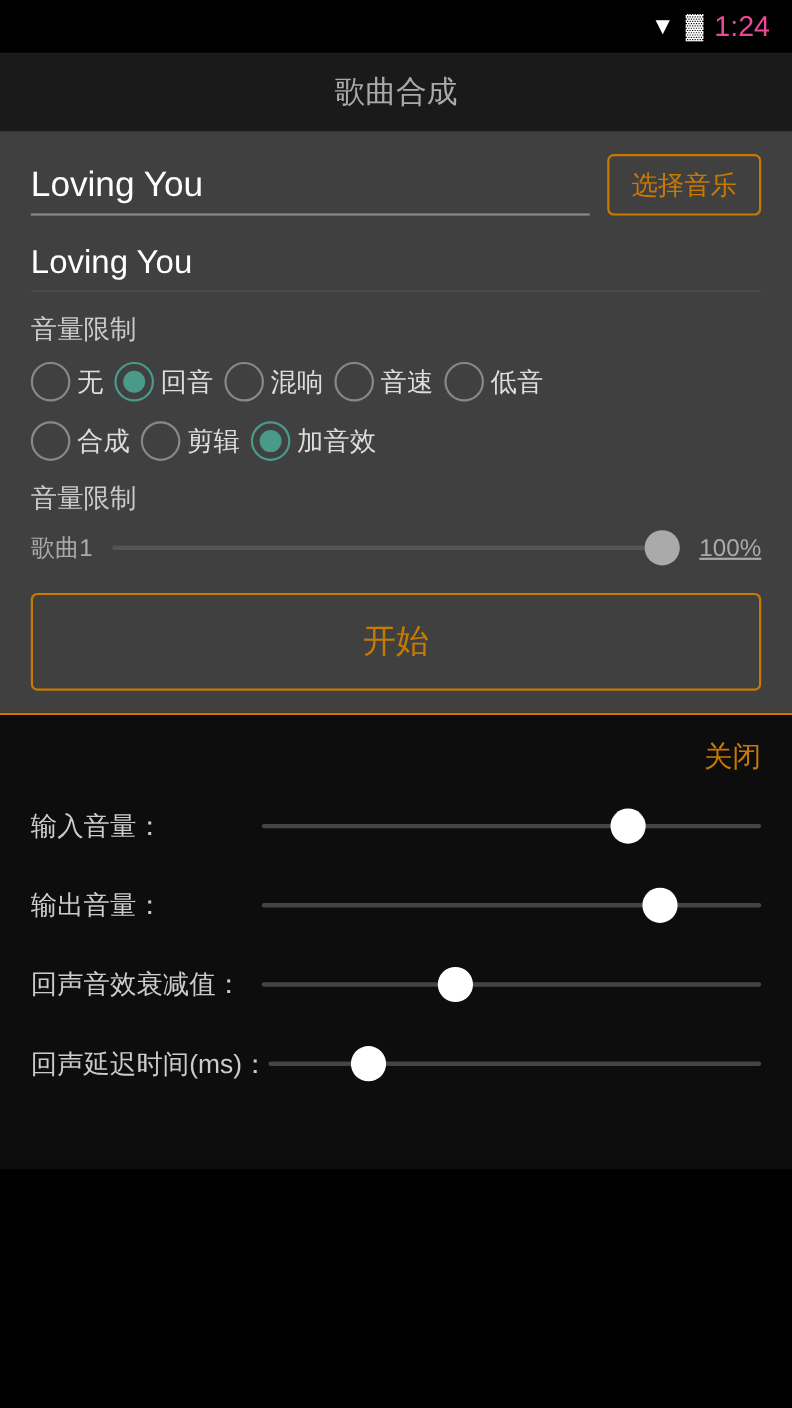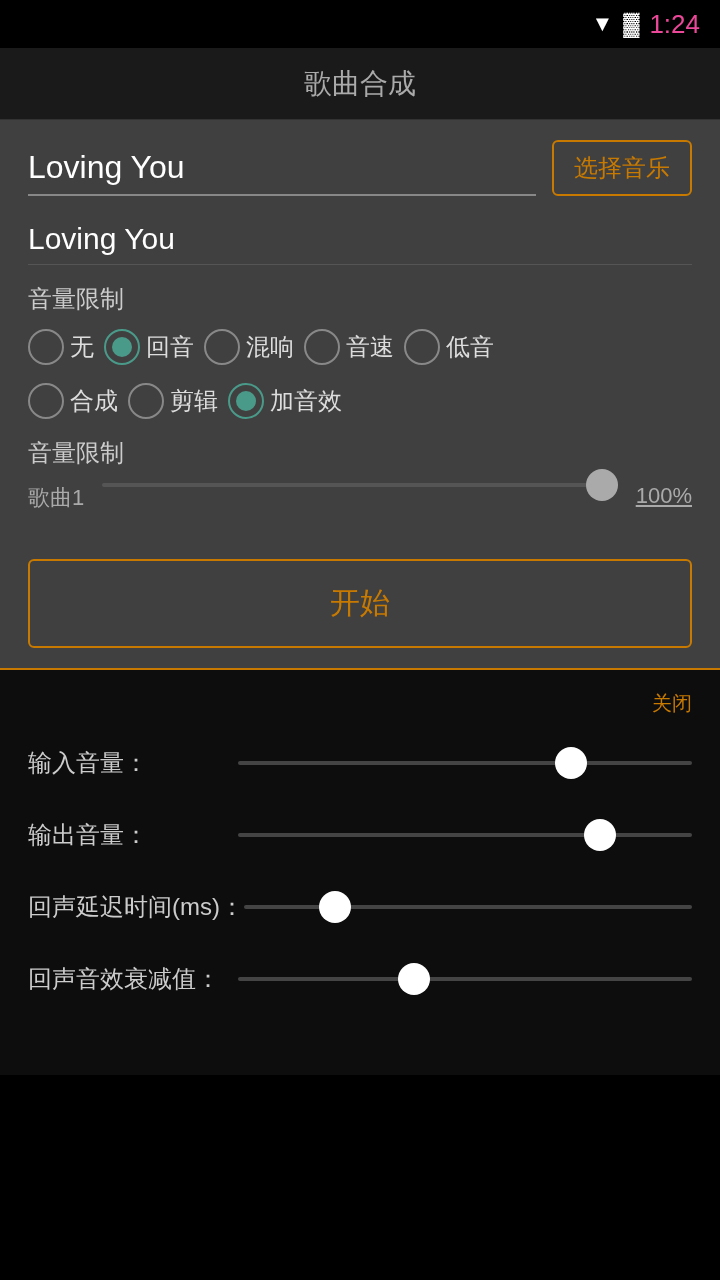--- a/index.html
+++ b/index.html
@@ -139,20 +139,21 @@
       font-size: 24px;
       color: #ddd;
     }
 
     
     .volume-section {
       margin-bottom: 20px;
     }
     .slider-row {
       display: flex;
+      align-items: center;
       gap: 14px;
       margin-top: 8px;
     }
     .slider-label {
       font-size: 22px;
       color: #aaa;
       min-width: 60px;
     }
     .slider-value {
       font-size: 22px;
@@ -165,38 +166,38 @@
     
     .start-btn {
       width: 100%;
       background: transparent;
       border: 2px solid #c87a00;
       color: #c87a00;
       font-size: 30px;
       padding: 22px;
       border-radius: 6px;
       cursor: pointer;
-      margin-top: 26px;
+      margin-top: 6px;
       margin-bottom: 0;
     }
 
     
     .effects-panel {
       background: #0d0d0d;
       border-top: 2px solid #c87a00;
       padding: 20px 28px 40px 28px;
     }
     .close-row {
       display: flex;
       justify-content: flex-end;
       margin-bottom: 30px;
     }
     .close-btn {
       color: #c87a00;
-      font-size: 20px;
+      font-size: 26px;
       background: transparent;
       border: none;
       cursor: pointer;
     }
     .effect-slider-row {
       display: flex;
       align-items: center;
       margin-bottom: 40px;
     }
     .effect-slider-label {
@@ -321,21 +322,21 @@
     <span class="effect-slider-label">输入音量：</span>
     <input type="range" min="0" max="100" value="75" style="flex: 1 1 0%; accent-color: rgb(255, 255, 255); background: rgb(68, 68, 68);">
   </div>
 
   <div class="effect-slider-row effect-slider">
     <span class="effect-slider-label">输出音量：</span>
     <input type="range" min="0" max="100" value="82" style="flex: 1 1 0%; accent-color: rgb(255, 255, 255); background: rgb(68, 68, 68);">
   </div>
 
   <div class="effect-slider-row effect-slider">
+    <span class="effect-slider-label">回声音效衰减值：</span>
+    <input type="range" min="0" max="100" value="38" style="flex: 1 1 0%; accent-color: rgb(255, 255, 255); background: rgb(68, 68, 68);">
+  </div>
+
+  <div class="effect-slider-row effect-slider">
     <span class="effect-slider-label">回声延迟时间(ms)：</span>
     <input type="range" min="0" max="100" value="18" style="flex: 1 1 0%; accent-color: rgb(255, 255, 255); background: rgb(68, 68, 68);">
   </div>
-
-  <div class="effect-slider-row effect-slider">
-    <span class="effect-slider-label">回声音效衰减值：</span>
-    <input type="range" min="0" max="100" value="38" style="flex: 1 1 0%; accent-color: rgb(255, 255, 255); background: rgb(68, 68, 68);">
-  </div>
 </div>
 
 </body></html>

